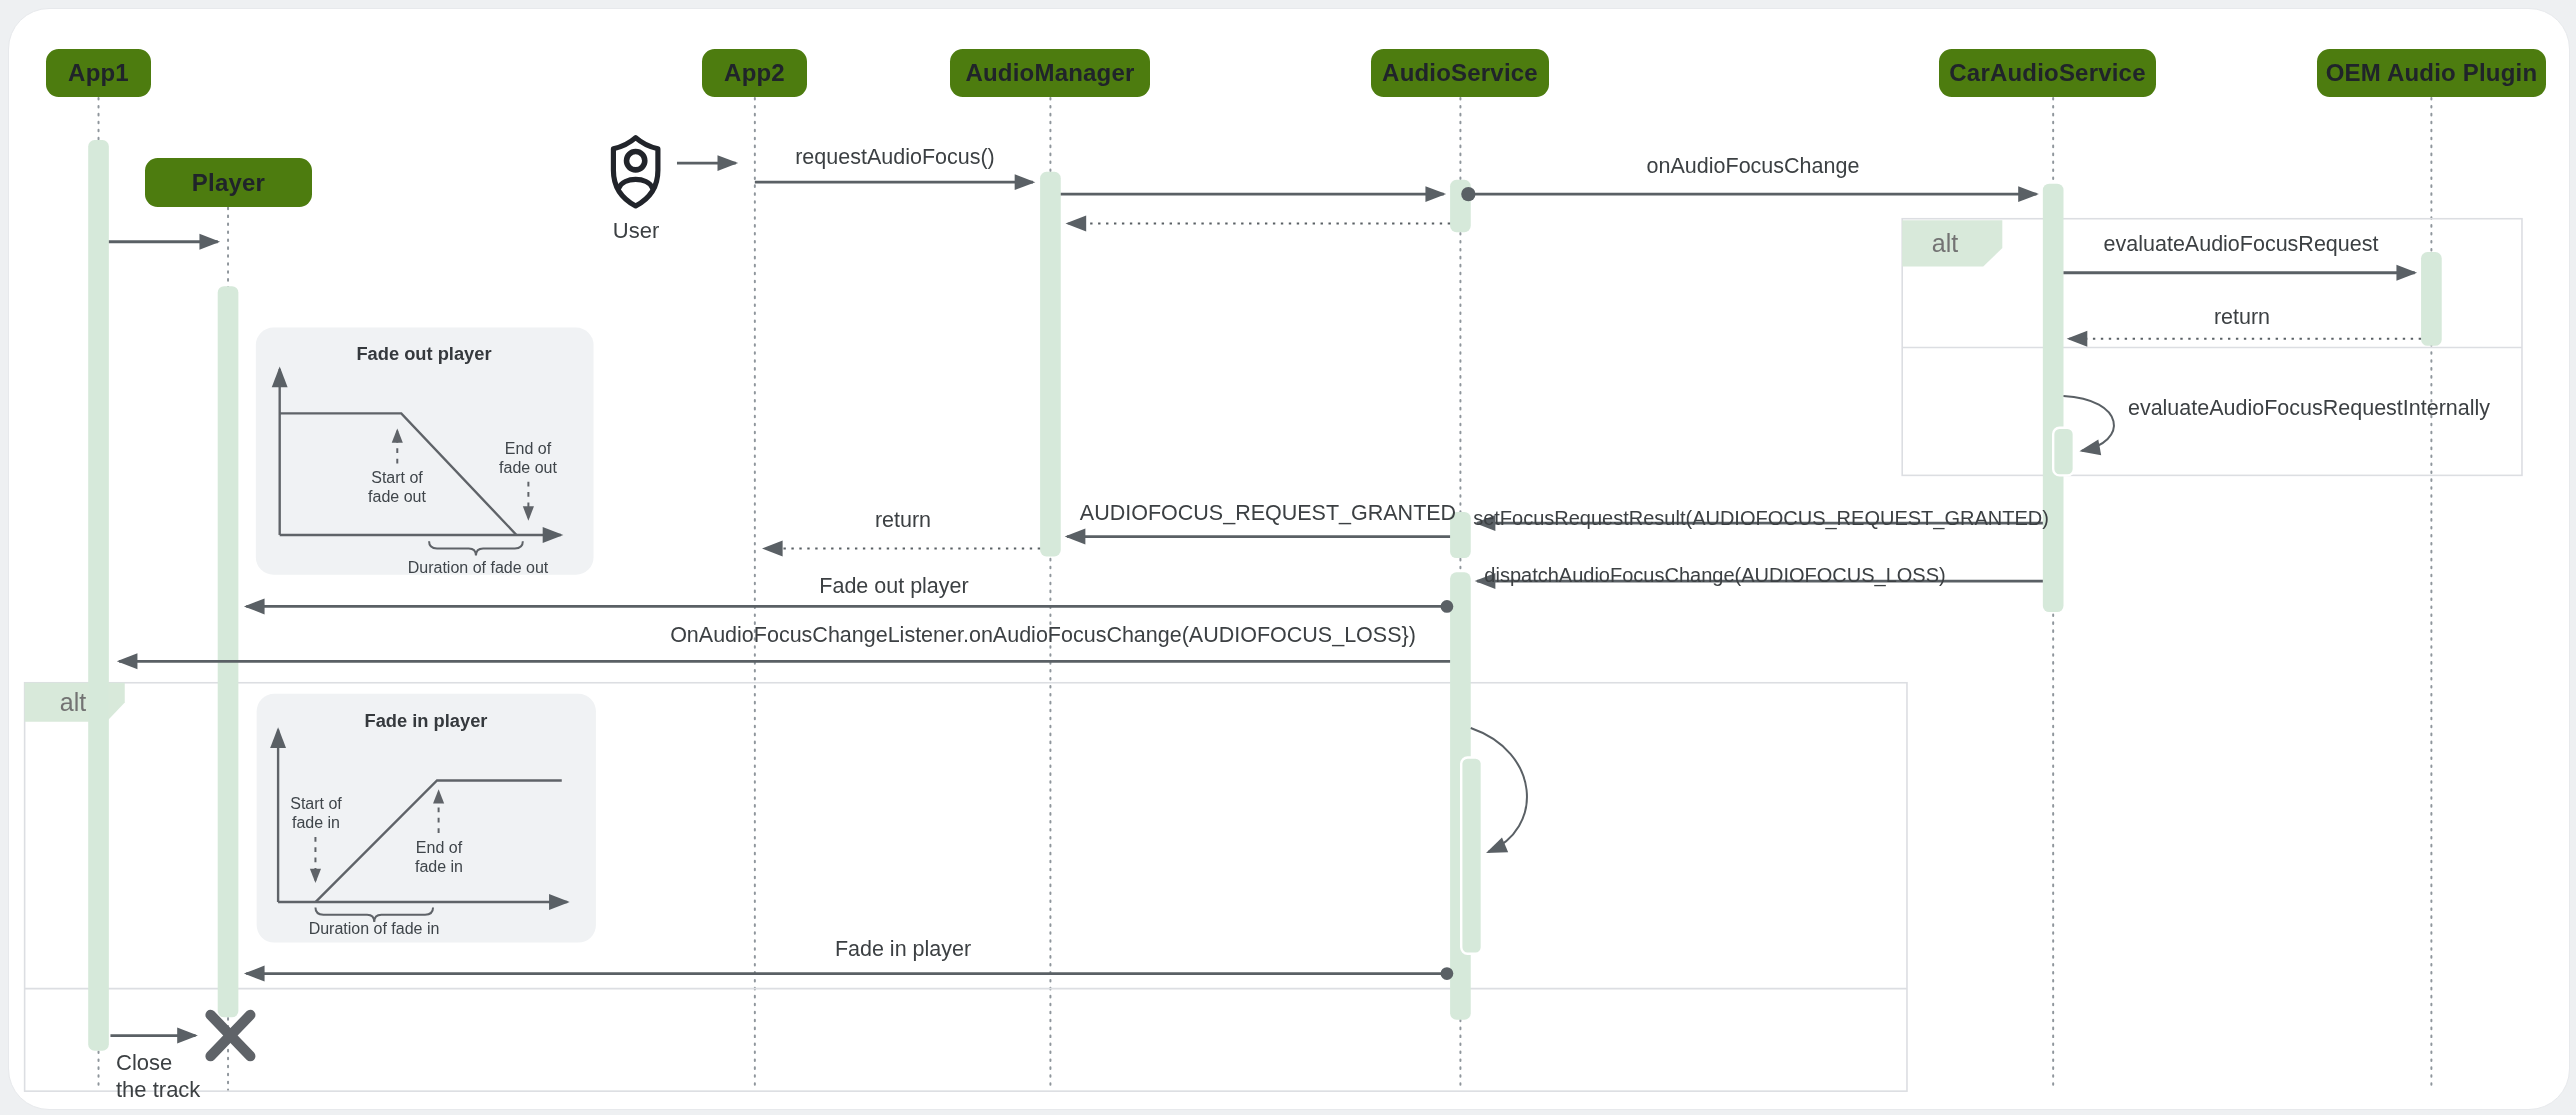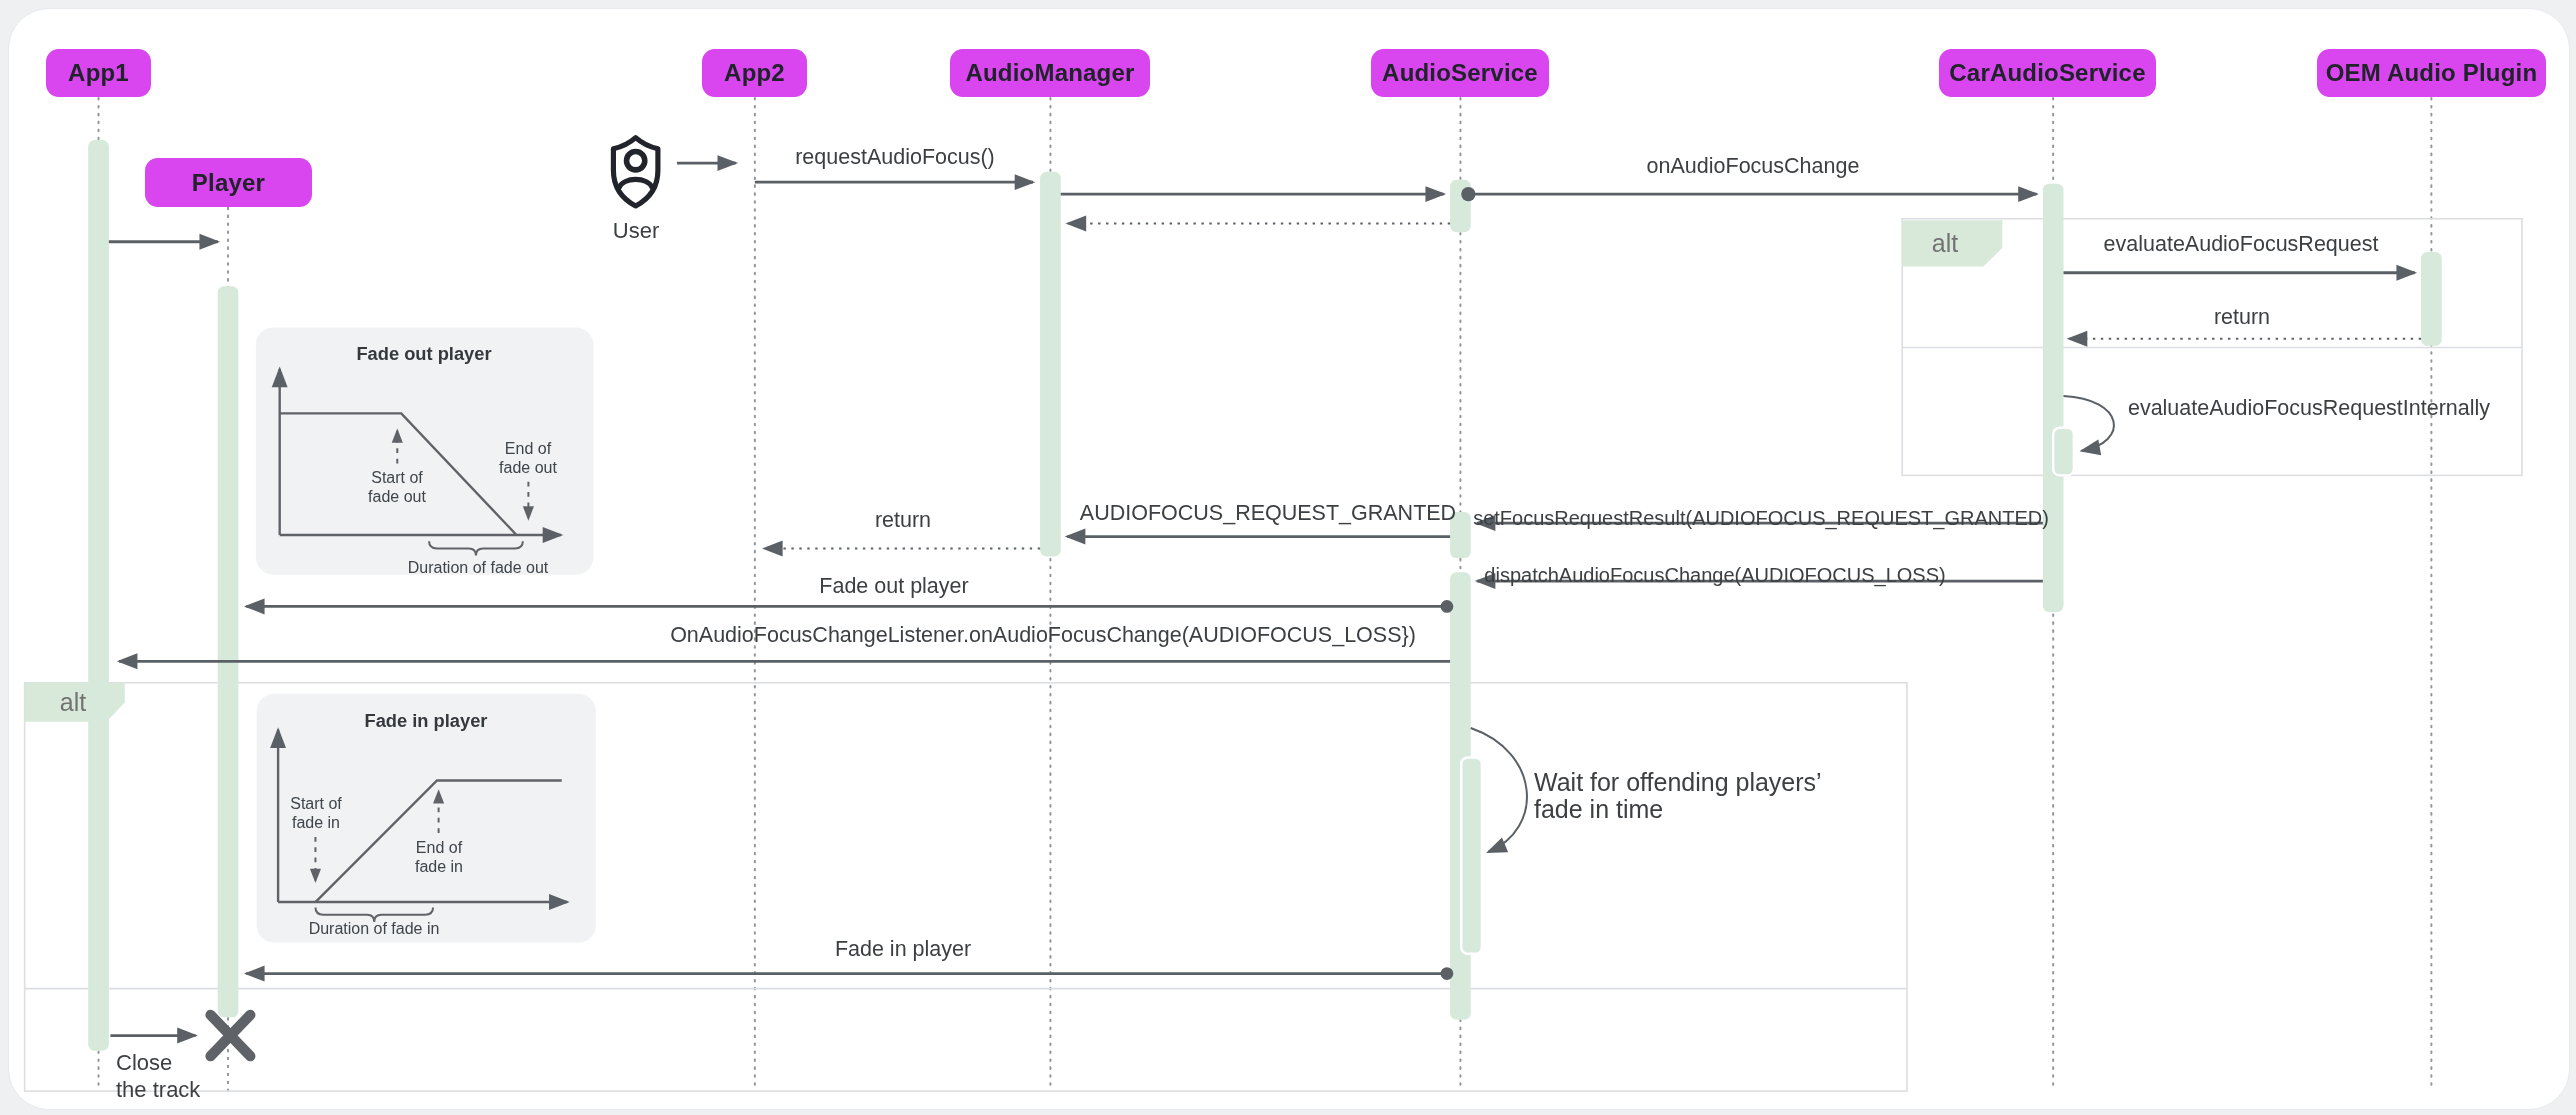--- a/index.html
+++ b/index.html
@@ -8,21 +8,21 @@
   .card{position:absolute;left:8px;top:8px;width:2560px;height:1100px;background:#ffffff;
         border:1.6px solid #e7e9ec;border-radius:41px;}
   svg.layer{position:absolute;left:0;top:0;pointer-events:none;}
   .lbl{position:absolute;white-space:nowrap;font-size:21.5px;color:#3c4043;}
   .c{transform:translate(-50%,-50%);text-align:center;}
   .sm{font-size:20px;margin-top:12px;}
   .note{font-size:25px;line-height:27px;}
   .two{line-height:27px;font-size:22px;}
   .alt-label{font-size:25px;color:#737373;}
   .user-label{font-size:22px;}
-  .part{position:absolute;background:#d946ef;border-radius:12.7px;display:flex;align-items:center;justify-content:center;
+  .part{position:absolute;background:#4d7c0f;border-radius:12.7px;display:flex;align-items:center;justify-content:center;
         font-weight:700;font-size:24px;color:#20242a;letter-spacing:0.2px;}
   .it{font-size:18.3px;font-weight:700;color:#35393d;}
   .il{font-size:16px;line-height:19px;color:#3f454a;}
 </style>
 </head>
 <body>
 
 <div class="stage">
   <div class="card"></div>
 
@@ -167,24 +167,20 @@
   <div class="lbl c" style="left:2242px;top:317px;">return</div>
   <div class="lbl c" style="left:2309px;top:408px;">evaluateAudioFocusRequestInternally</div>
   <div class="lbl c sm" style="left:1761px;top:506px;">setFocusRequestResult(AUDIOFOCUS_REQUEST_GRANTED)</div>
   <div class="lbl c" style="left:1268px;top:513px;">AUDIOFOCUS_REQUEST_GRANTED</div>
   <div class="lbl c" style="left:903px;top:520px;">return</div>
   <div class="lbl c sm" style="left:1715px;top:563px;">dispatchAudioFocusChange(AUDIOFOCUS_LOSS)</div>
   <div class="lbl c" style="left:894px;top:586px;">Fade out player</div>
   <div class="lbl c" style="left:1043px;top:635px;">OnAudioFocusChangeListener.onAudioFocusChange(AUDIOFOCUS_LOSS})</div>
   <div class="lbl c" style="left:903px;top:949px;">Fade in player</div>
 
-  <div class="lbl note" style="left:1534px;top:769px;">
-    <div>Wait for offending players’</div>
-    <div>fade in time</div>
-  </div>
 
   <div class="lbl two" style="left:116px;top:1049px;">
     <div>Close</div>
     <div>the track</div>
   </div>
 
   <div class="lbl c it" style="left:424px;top:354px;">Fade out player</div>
   <div class="lbl c il" style="left:397px;top:487px;">
     <div>Start of</div>
     <div>fade out</div>

